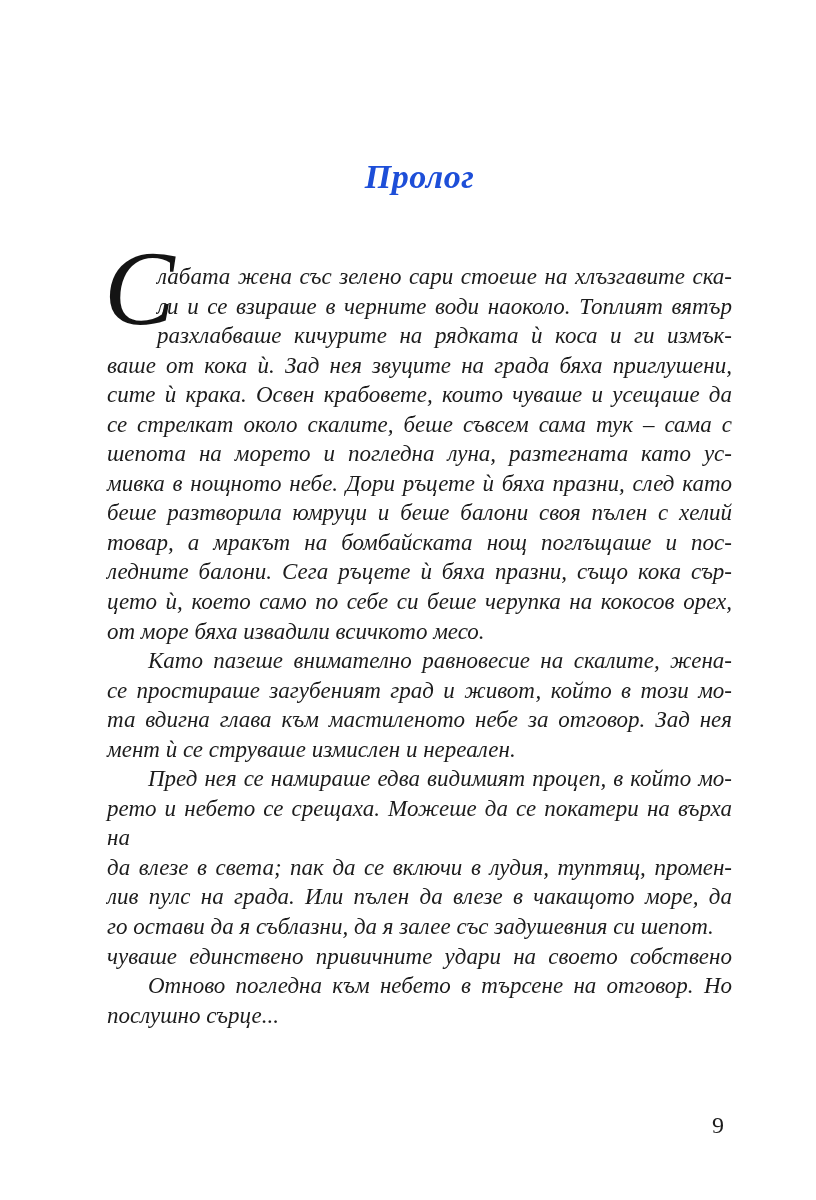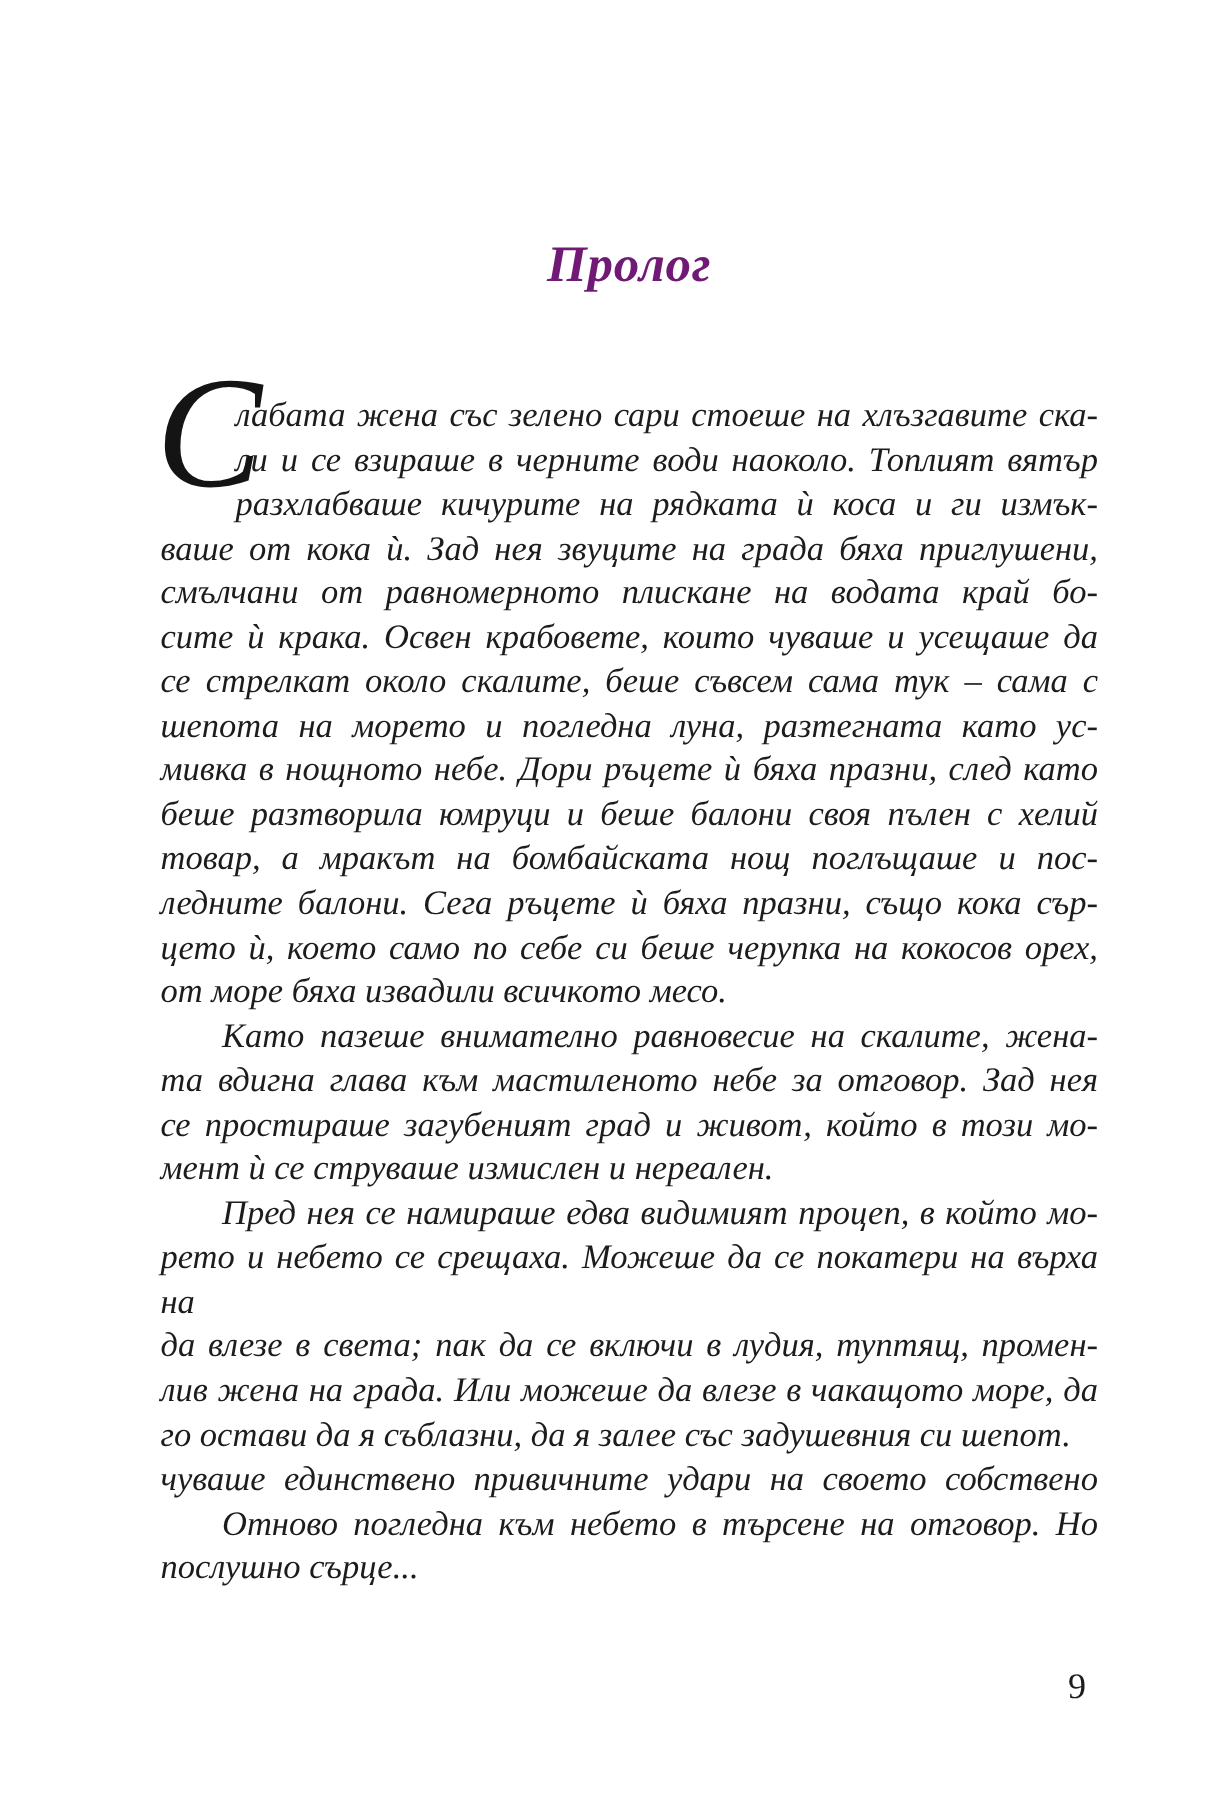--- a/index.html
+++ b/index.html
@@ -15,21 +15,21 @@
   .chapter-title {
     position: absolute;
     top: 158px;
     left: 107px;
     width: 625px;
     text-align: center;
     font-size: 34px;
     font-weight: bold;
     font-style: italic;
     letter-spacing: 0.5px;
-    color: #701a75;
+    color: #1d4ed8;
   }
   .body-text {
     position: absolute;
     top: 262px;
     left: 107px;
     width: 625px;
     font-style: italic;
     font-size: 23px;
     line-height: 29.55px;
     color: #1c1c1c;
@@ -74,38 +74,37 @@
 <div class="page">
   <div class="chapter-title">Пролог</div>
 
   <div class="body-text">
     <span class="drop-cap">С</span>
 
   <div class="line cap-indent">лабата жена със зелено сари стоеше на хлъзгавите ска-</div>
       <div class="line cap-indent">ли и се взираше в черните води наоколо. Топлият вятър</div>
       <div class="line cap-indent">разхлабваше кичурите на рядката ѝ коса и ги измък-</div>
       <div class="line">ваше от кока ѝ. Зад нея звуците на града бяха приглушени,</div>
-      <div class="line">смълчани от равномерното плискане на водата край бо-</div>
       <div class="line">сите ѝ крака. Освен крабовете, които чуваше и усещаше да</div>
       <div class="line">се стрелкат около скалите, беше съвсем сама тук – сама с</div>
       <div class="line">шепота на морето и погледна луна, разтегната като ус-</div>
       <div class="line">мивка в нощното небе. Дори ръцете ѝ бяха празни, след като</div>
       <div class="line">беше разтворила юмруци и беше балони своя пълен с хелий</div>
       <div class="line">товар, а мракът на бомбайската нощ поглъщаше и пос-</div>
       <div class="line">ледните балони. Сега ръцете ѝ бяха празни, също кока сър-</div>
       <div class="line">цето ѝ, което само по себе си беше черупка на кокосов орех,</div>
       <div class="line last">от море бяха извадили всичкото месо.</div>
       <div class="line first-indent">Като пазеше внимателно равновесие на скалите, жена-</div>
+      <div class="line">се простираше загубеният град и живот, който в този мо-</div>
       <div class="line">та вдигна глава към мастиленото небе за отговор. Зад нея</div>
-      <div class="line">се простираше загубеният град и живот, който в този мо-</div>
       <div class="line last">мент ѝ се струваше измислен и нереален.</div>
       <div class="line first-indent">Пред нея се намираше едва видимият процеп, в който мо-</div>
       <div class="line">рето и небето се срещаха. Можеше да се покатери на върха на</div>
       <div class="line">да влезе в света; пак да се включи в лудия, туптящ, промен-</div>
-      <div class="line">лив жена на града. Или можеше да влезе в чакащото море, да</div>
+      <div class="line">лив пулс на града. Или пълен да влезе в чакащото море, да</div>
       <div class="line last">го остави да я съблазни, да я залее със задушевния си шепот.</div>
       <div class="line">чуваше единствено привичните удари на своето собствено</div>
       <div class="line first-indent">Отново погледна към небето в търсене на отговор. Но</div>
       <div class="line last">послушно сърце...</div>
     </div>
 
   <div class="page-number">9</div>
 </div>
 
 </body></html>

